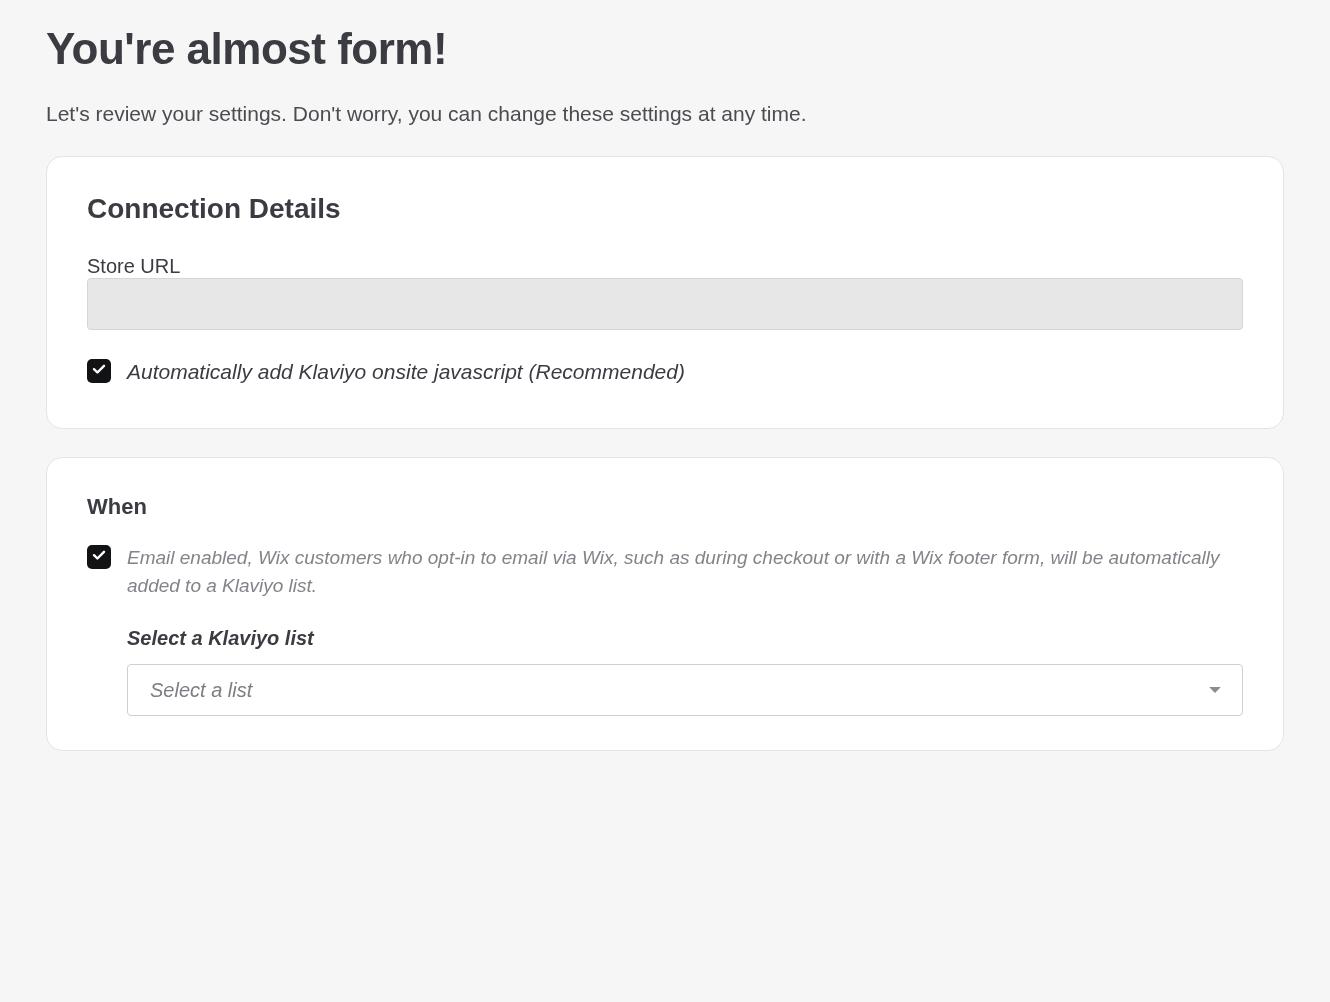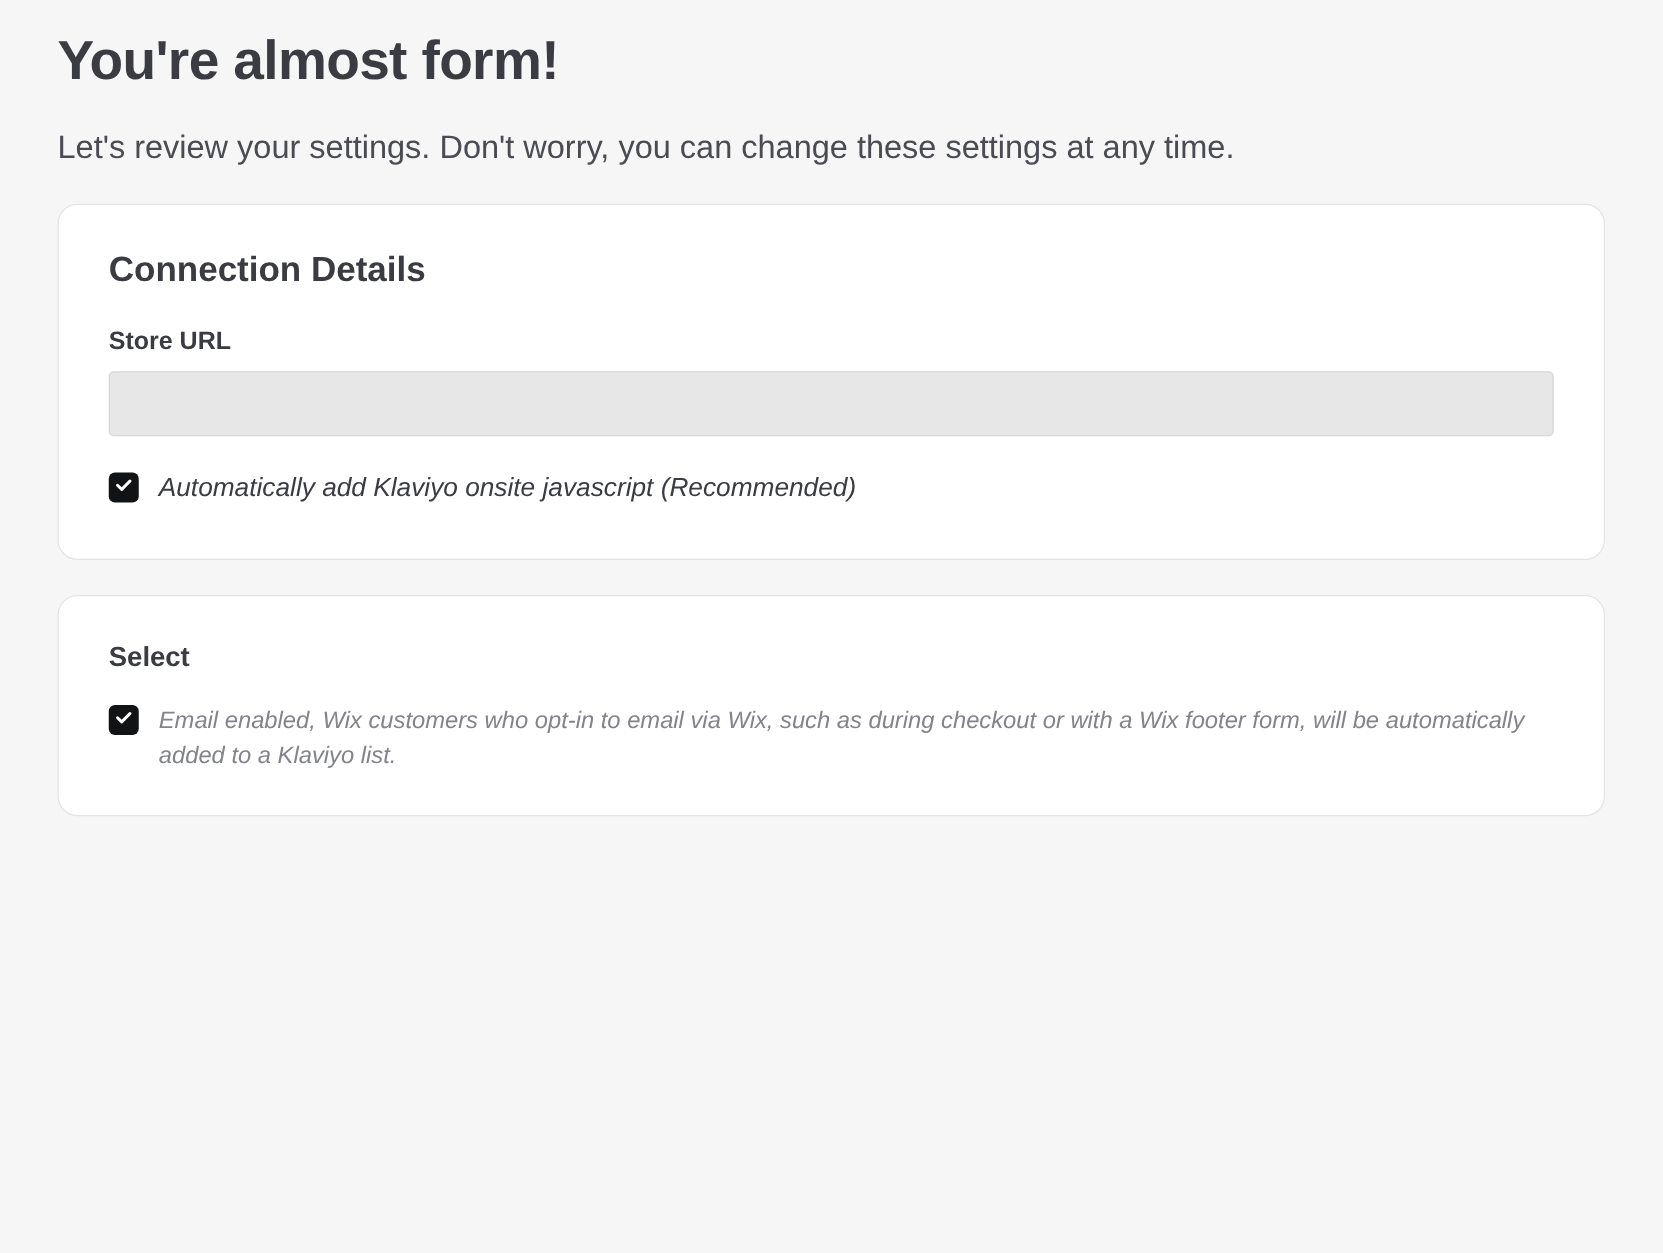--- a/index.html
+++ b/index.html
@@ -16,42 +16,41 @@
     }
     .page-title {
       font-size: 44px;
       font-weight: 700;
       color: #3a3c42;
       letter-spacing: -0.5px;
       margin-bottom: 28px;
       margin-top: 6px;
     }
     .page-subtitle {
-      font-size: 26px;
+      font-size: 21px;
       color: #4a4c52;
       margin-bottom: 30px;
     }
     .card {
       background: #ffffff;
       border: 1px solid #e4e4e6;
       border-radius: 16px;
       padding: 36px 40px 34px 40px;
       margin-bottom: 28px;
     }
     .card-heading {
       font-size: 28px;
       font-weight: 700;
       color: #3a3c42;
       margin-bottom: 30px;
     }
     .field-label {
       font-size: 20px;
-      font-weight: 700;
+      font-weight: 400;
       color: #3a3c42;
-      margin-bottom: 12px;
     }
     .sub-heading {
       font-size: 22px;
       font-weight: 700;
       color: #3a3c42;
       margin-bottom: 24px;
     }
     .text-input {
       width: 100%;
       height: 52px;
@@ -160,28 +159,39 @@
       </span>
     </div>
     <div class="checkbox-content">
       <div class="checkbox-label">Automatically add Klaviyo onsite javascript (Recommended)</div>
     </div>
   </div>
 </section>
 
 <section class="card">
 
-  <div class="sub-heading">Select</div>
+  <div class="sub-heading">When</div>
 
   <div class="checkbox-row">
     <div class="checkbox-box">
       <span>
         <svg viewBox="0 0 16 16" fill="none">
             <path d="M3 8.2 L6.4 11.5 L13 4.8" stroke="#ffffff" stroke-width="2.4" stroke-linecap="round" stroke-linejoin="round"></path>
           </svg>
       </span>
     </div>
     <div class="checkbox-content">
       <div class="checkbox-desc">Email enabled, Wix customers who opt-in to email via Wix, such as during checkout or with a Wix footer form, will be automatically added to a Klaviyo list.</div>
 
+      <div class="select-block">
+        <div class="select-label">Select a Klaviyo list</div>
+        <div class="select-control">
+          <span class="select-value">Select a list</span>
+          <span class="select-caret">
+            <svg viewBox="0 0 12 12" fill="currentColor">
+                <path d="M1 3.5 L6 8.5 L11 3.5 Z"></path>
+              </svg>
+          </span>
+        </div>
+      </div>
     </div>
   </div>
 </section>
 
 </body></html>

